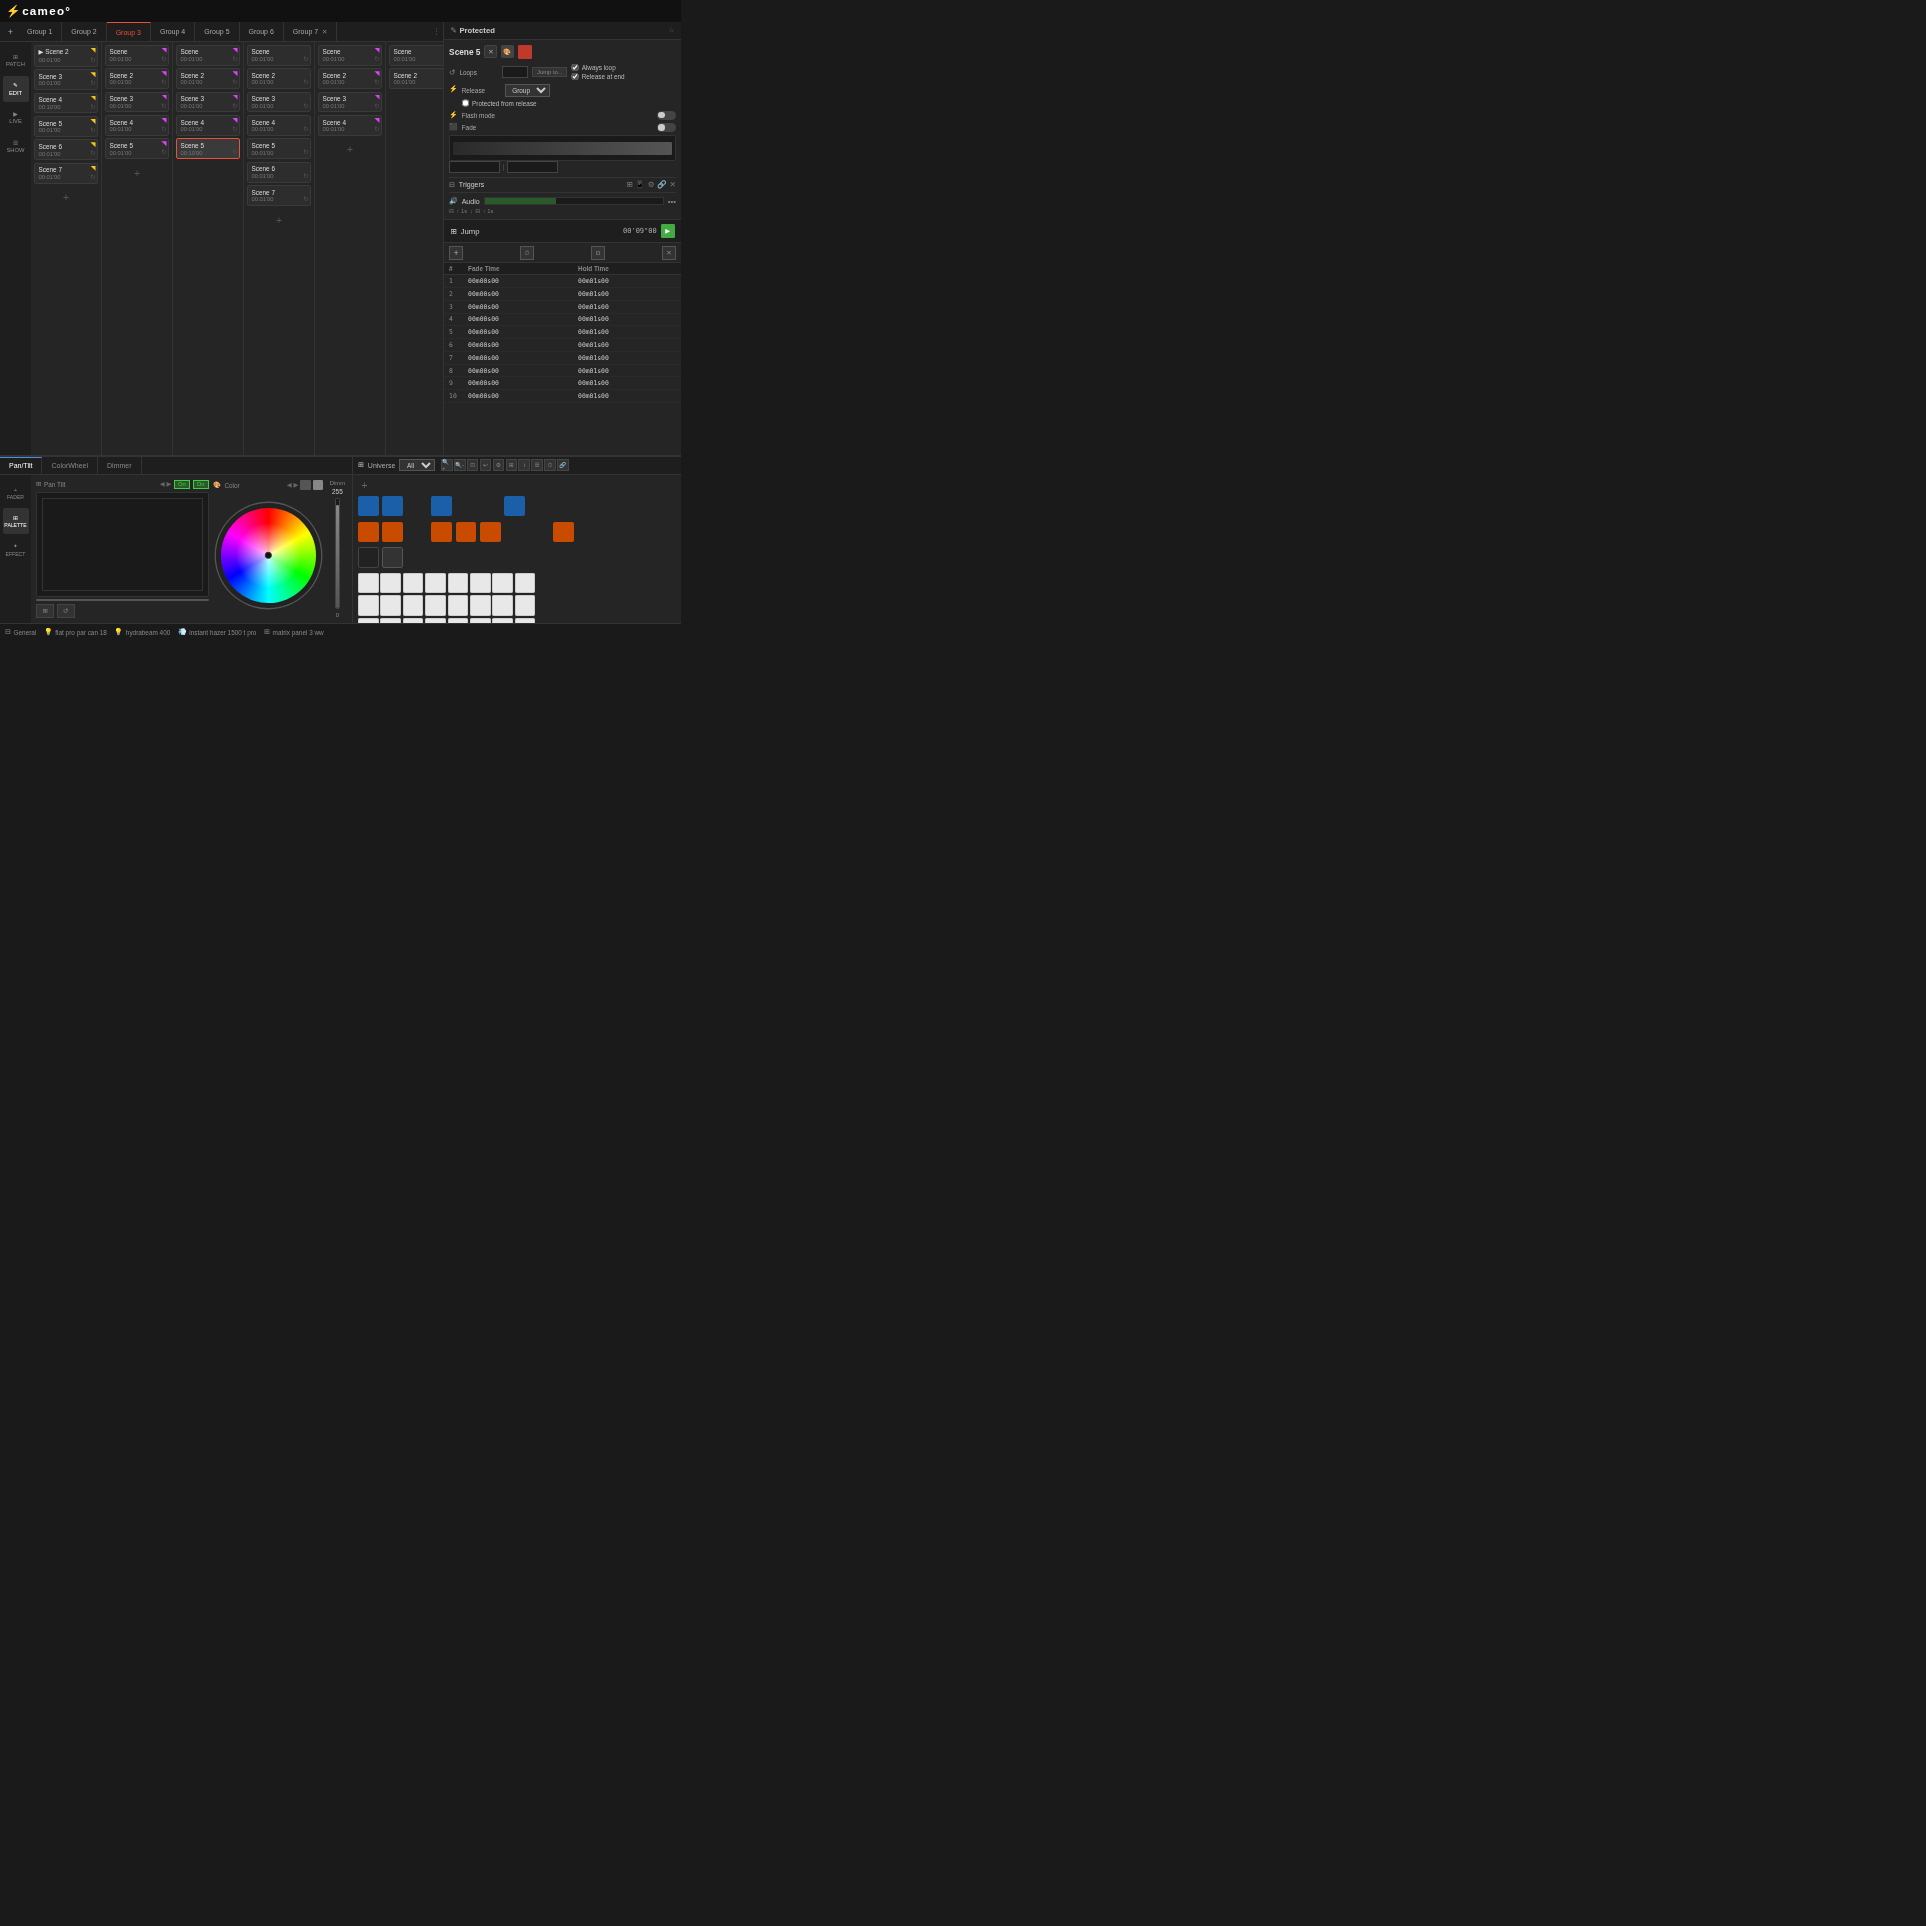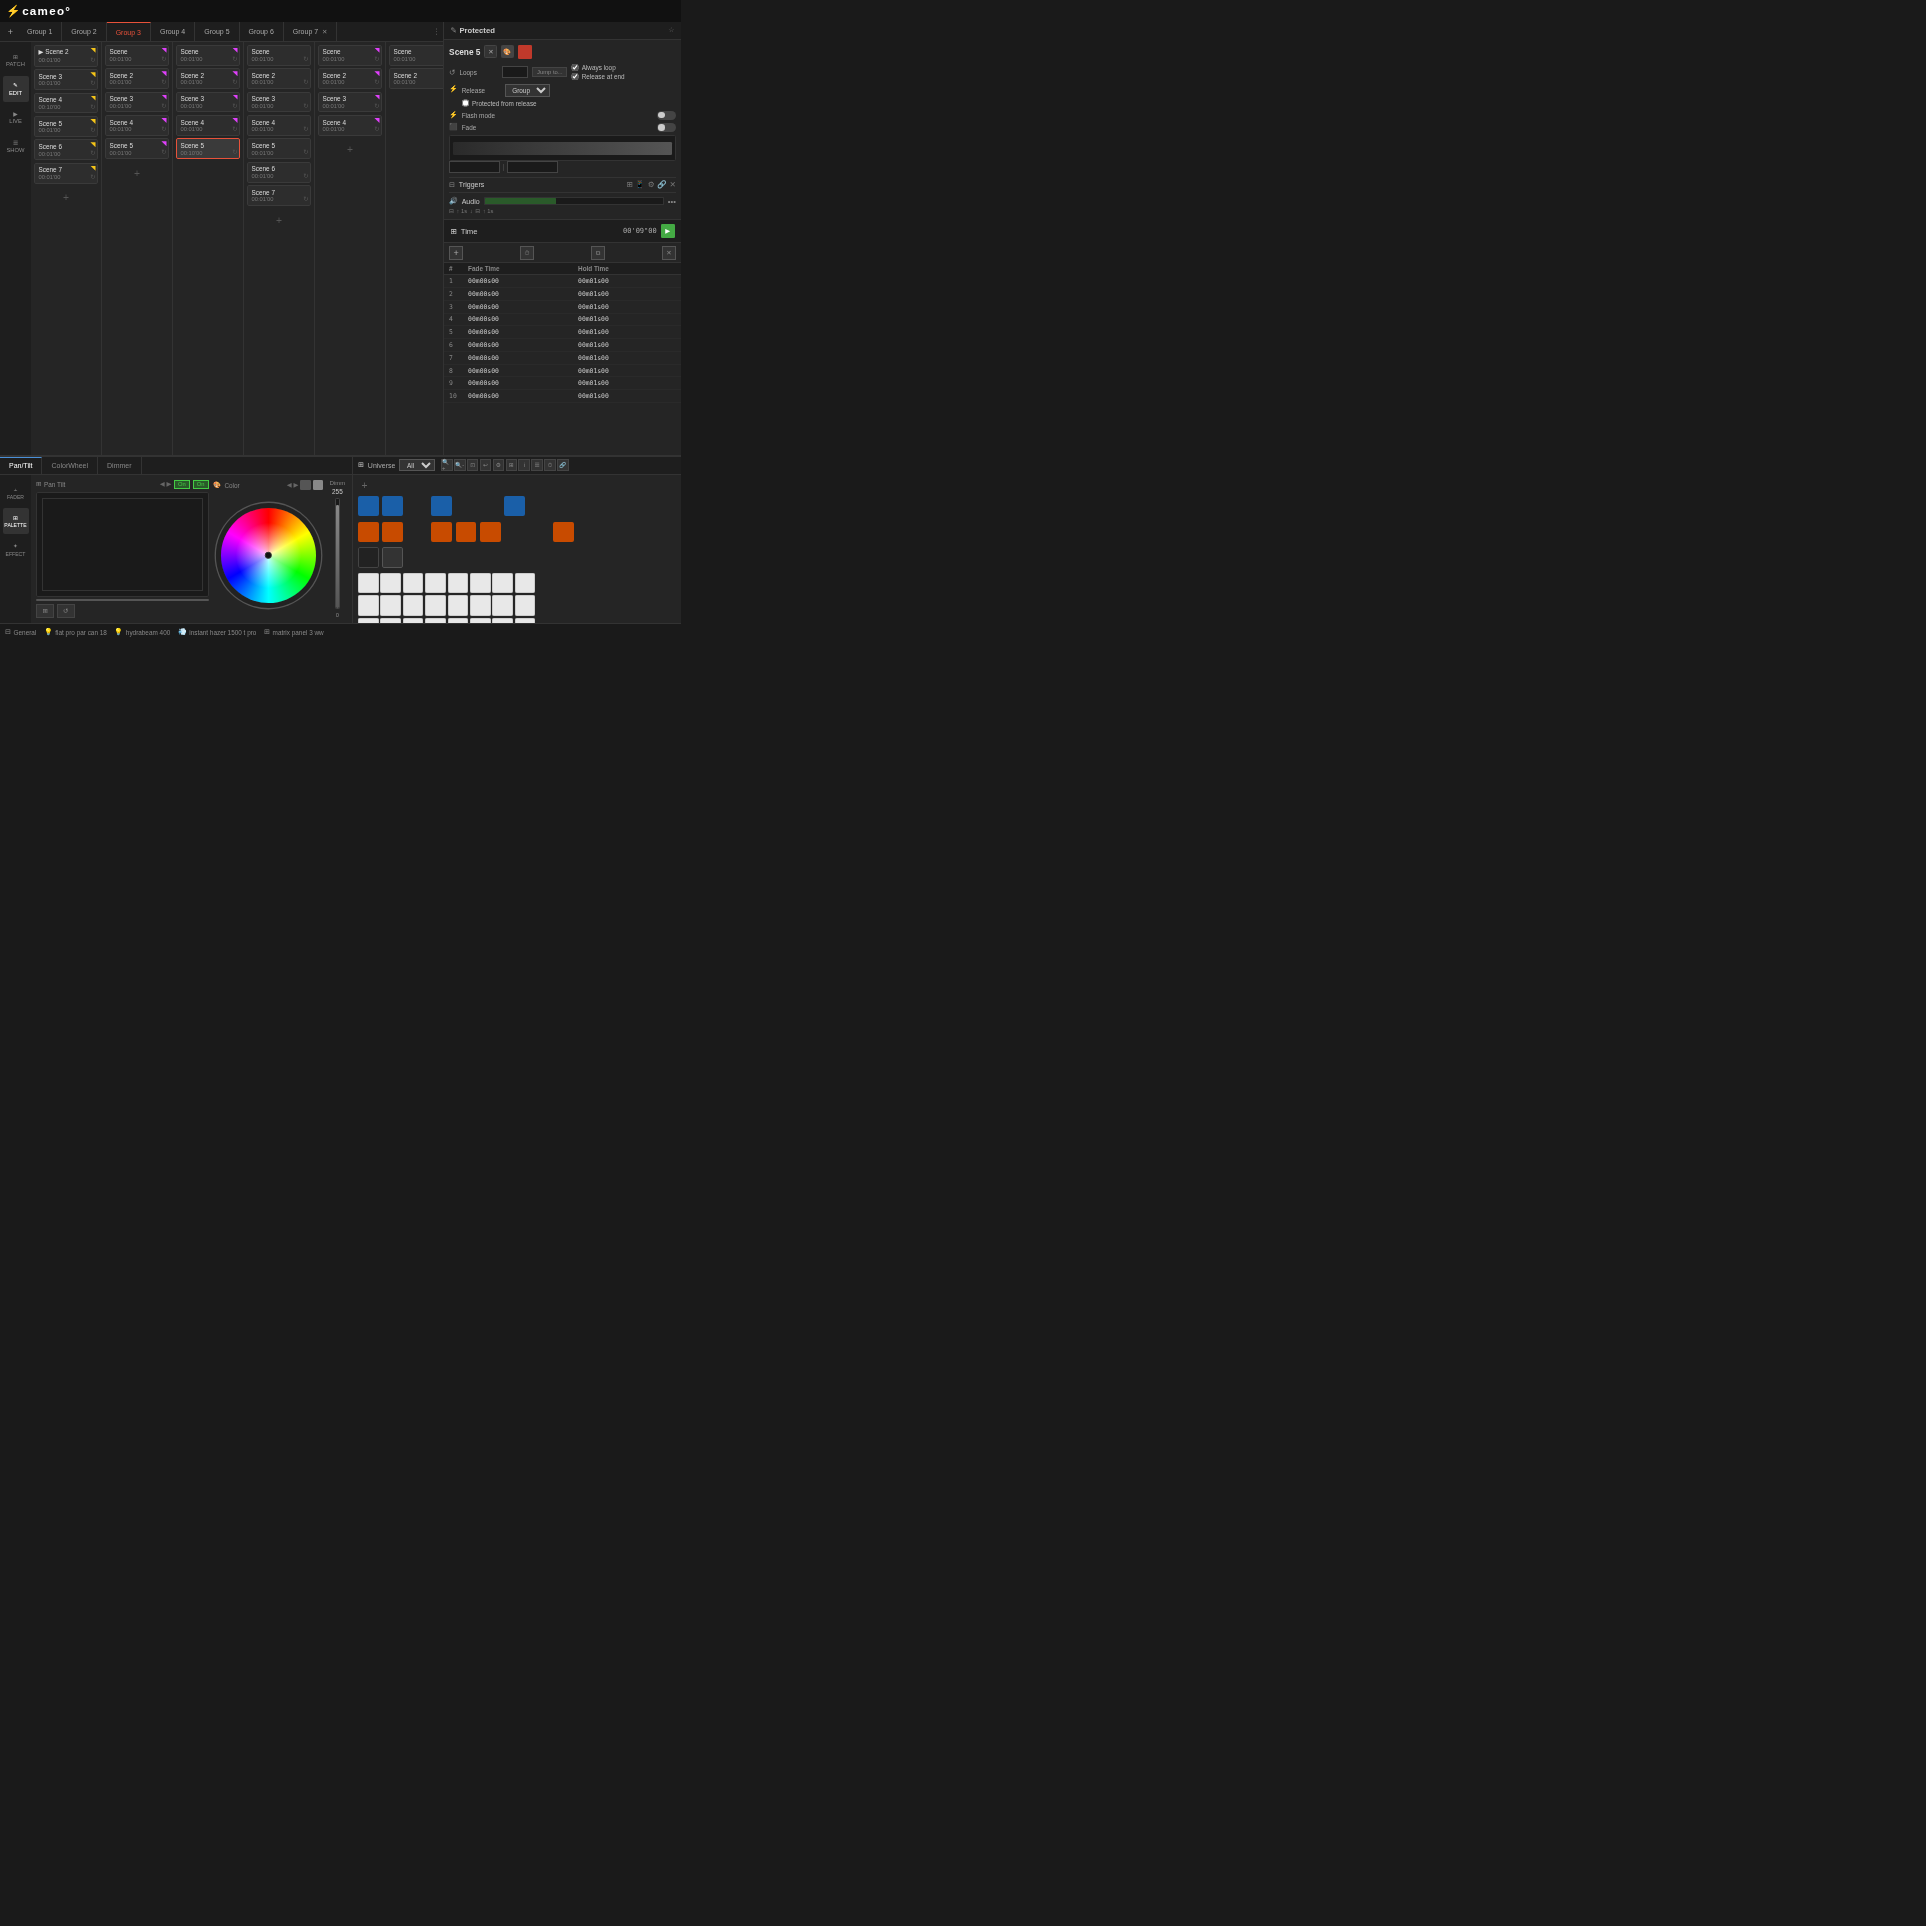--- a/index.html
+++ b/index.html
@@ -1233,21 +1233,21 @@
             <span>↓</span>
             <span>⊟</span>
             <span>↑ 1s</span>
           </div>
         </div>
 
         <div class="steps-panel">
 
           <div class="steps-header">
             <span class="steps-title">⊞</span>
-            <span class="steps-title">Time</span>
+            <span class="steps-title">Jump</span>
             <span class="steps-time">00'09"00</span>
             <div class="play-btn">▶</div>
           </div>
 
           <div class="steps-controls">
             <div class="steps-add-btn">+</div>
             <div class="steps-icon-btn">⏱</div>
             <div class="steps-icon-btn">⧉</div>
             <div class="steps-icon-btn">✕</div>
           </div>

